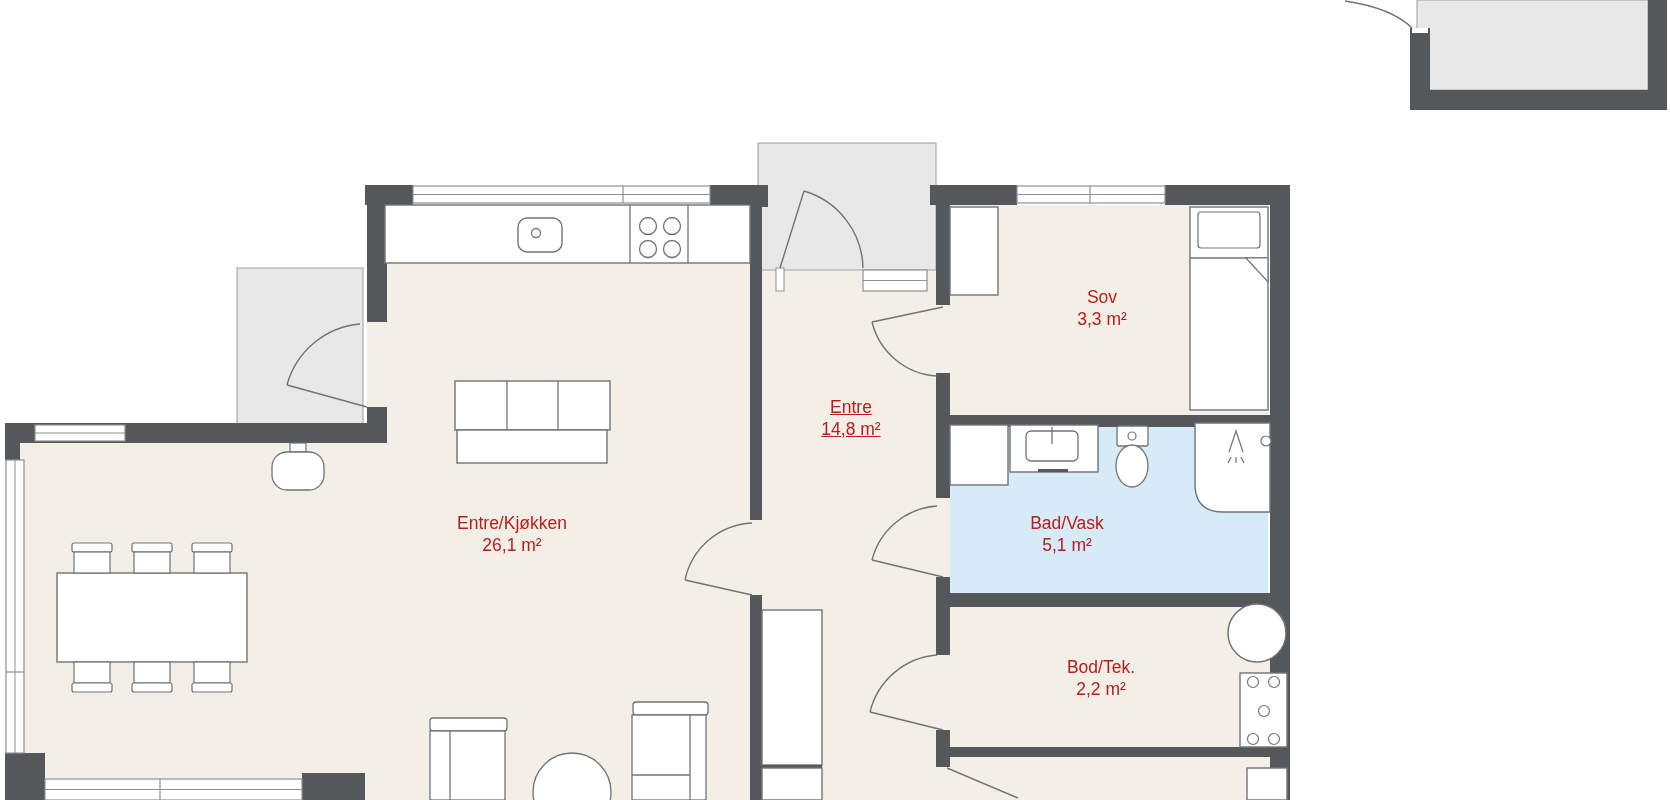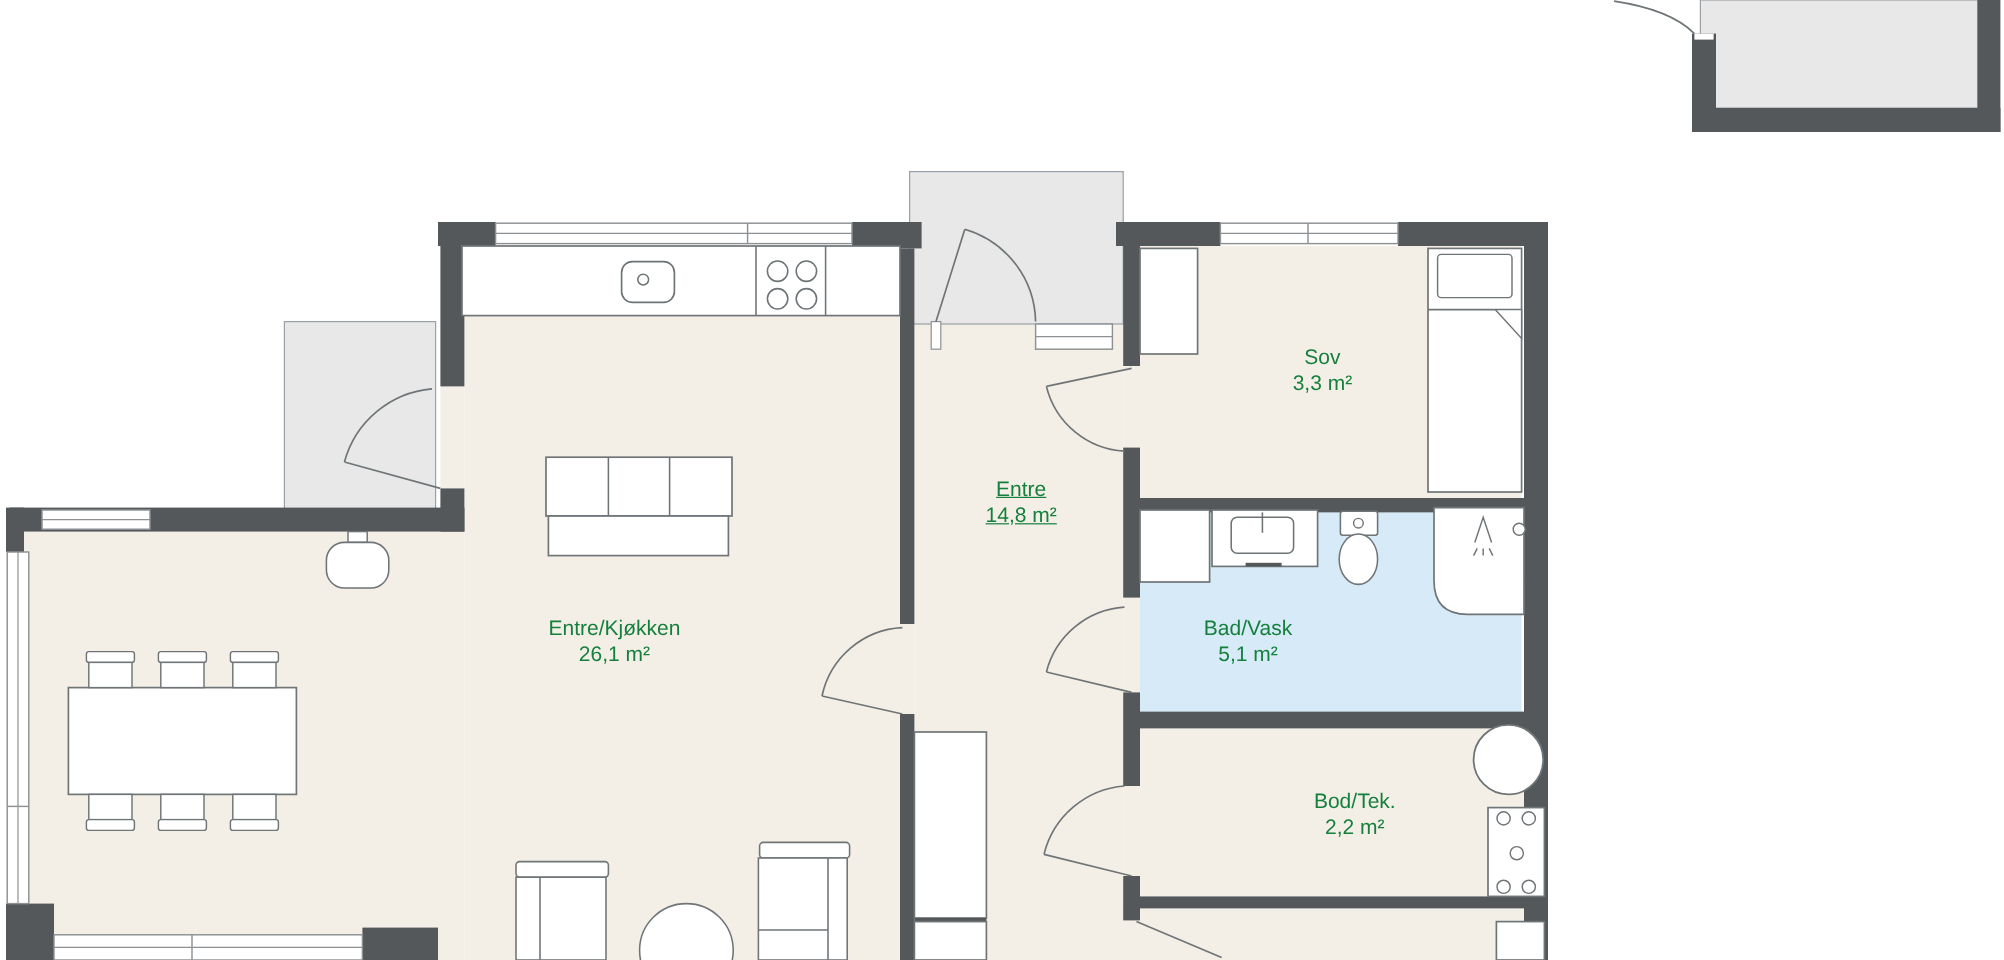--- a/index.html
+++ b/index.html
@@ -1,20 +1,20 @@
 <!DOCTYPE html>
 <html><head>
 <meta charset="utf-8">
 <style>
   html,body{margin:0;padding:0;background:#ffffff;}
   .canvas{position:relative;width:1670px;height:800px;background:#ffffff;overflow:hidden;
           font-family:"Liberation Sans",sans-serif;}
   .canvas svg{position:absolute;left:0;top:0;}
   .room-label{position:absolute;transform:translateX(-50%);text-align:center;
-              color:#15803d;font-size:17.5px;line-height:22px;white-space:nowrap;}
+              color:#b91c1c;font-size:17.5px;line-height:22px;white-space:nowrap;}
   .room-label span{display:block;}
 </style>
 </head>
 <body>
 
 <div class="canvas">
   <svg id="plan-svg" width="1670" height="800" viewBox="0 0 1670 800">
       <rect x="387" y="205" width="363" height="595" fill="#f4efe6" stroke="none"></rect>
       <rect x="20" y="443" width="367" height="357" fill="#f4efe6" stroke="none"></rect>
       <rect x="750" y="520" width="12" height="75" fill="#f4efe6" stroke="none"></rect>
@@ -147,21 +147,21 @@
     <span>26,1 m²</span>
   </div>
   <div class="room-label" style="left: 851px; top: 396px; text-decoration: underline;">
     <span>Entre</span>
     <span>14,8 m²</span>
   </div>
   <div class="room-label" style="left: 1102px; top: 286px;">
     <span>Sov</span>
     <span>3,3 m²</span>
   </div>
-  <div class="room-label" style="left: 1040px; top: 512px;">
+  <div class="room-label" style="left: 1067px; top: 512px;">
     <span>Bad/Vask</span>
     <span>5,1 m²</span>
   </div>
-  <div class="room-label" style="left: 1101px; top: 656px; margin-left: 28px;">
+  <div class="room-label" style="left: 1101px; top: 656px;">
     <span>Bod/Tek.</span>
     <span>2,2 m²</span>
   </div>
 </div>
 
 </body></html>

